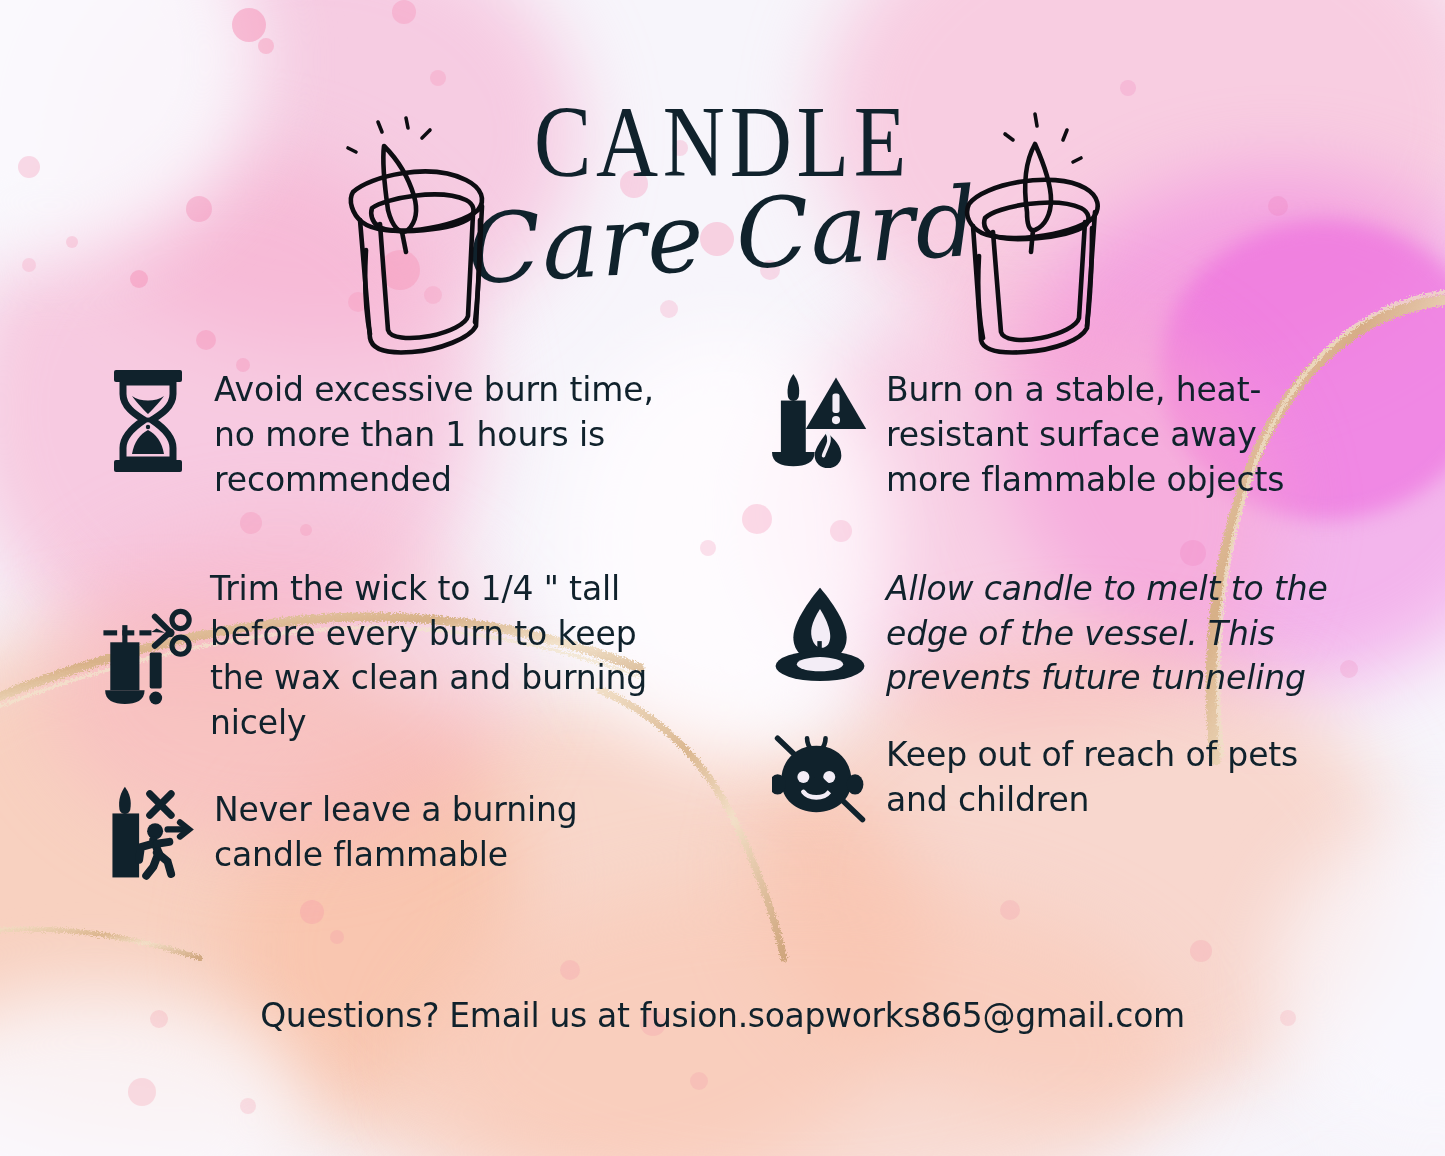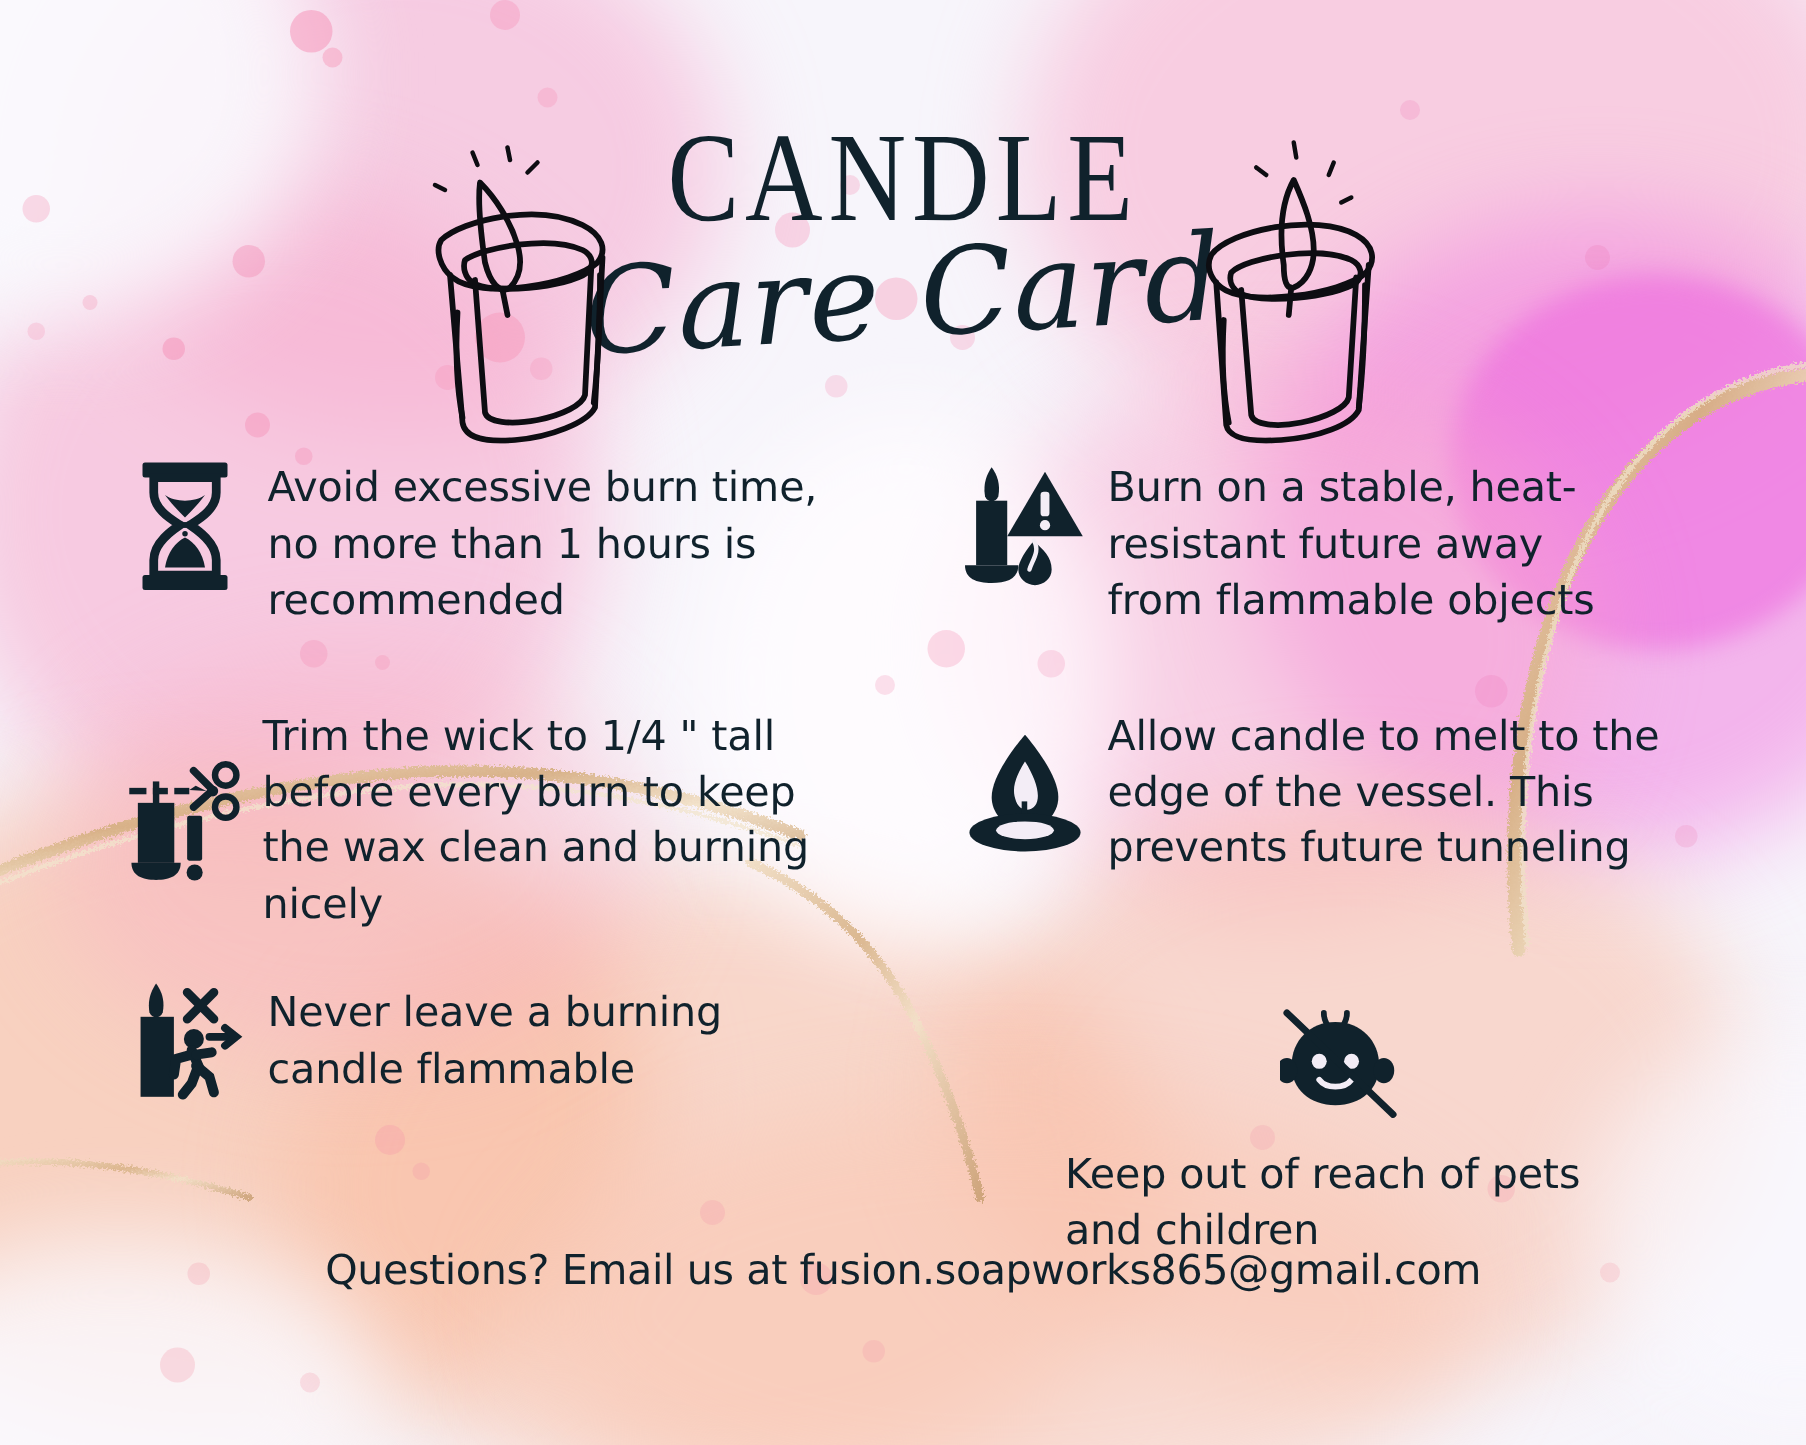--- a/index.html
+++ b/index.html
@@ -264,37 +264,37 @@
           <path d="M18,26 C16,14 20,6 24,0 C29,7 32,15 30,26 C28,32 20,32 18,26 Z" fill="#10222c"></path>
           <rect x="10" y="30" width="28" height="58" fill="#10222c"></rect>
           <path d="M0,88 L48,88 C48,100 38,104 24,104 C10,104 0,100 0,88 Z" fill="#10222c"></path>
           <path d="M72,4 L106,62 L38,62 Z" fill="#10222c"></path>
           <rect x="68" y="22" width="8" height="22" rx="3" fill="#f3edf6"></rect>
           <circle cx="72" cy="52" r="4.6" fill="#f3edf6"></circle>
           <path d="M62,66 C62,66 48,82 48,92 C48,100 55,106 63,106 C71,106 78,100 78,92 C78,80 70,74 62,66 Z" fill="#10222c"></path>
           <path d="M62,66 C68,76 60,84 58,92" fill="none" stroke="#f3edf6" stroke-width="4" stroke-linecap="round"></path>
         </svg>
       </div>
-      <div class="tip-text" style="width:430px;">Burn on a stable, heat-resistant future away from flammable objects</div>
-    </div>
-
-    <div class="tip" style="margin-bottom:100px;align-items:center;">
+      <div class="tip-text" style="width:430px;">Burn on a stable, heat-resistant surface away more flammable objects</div>
+    </div>
+
+    <div class="tip" style="margin-bottom:28px;align-items:center;font-style:italic;">
       <div class="tip-icon">
         <svg width="108" height="108" viewBox="0 0 108 108" aria-hidden="true">
           <path d="M54,2 C54,2 24,36 24,58 C24,74 37,86 54,86 C71,86 84,74 84,58 C84,36 54,2 54,2 Z" fill="#10222c"></path>
           <path d="M54,26 C44,42 42,52 46,62 C49,70 58,72 63,66 C69,58 64,42 54,26 Z" fill="#f3edf6"></path>
           <rect x="51" y="62" width="5" height="28" fill="#10222c"></rect>
           <ellipse cx="54" cy="90" rx="50" ry="17" fill="#10222c"></ellipse>
           <ellipse cx="54" cy="88" rx="26" ry="8" fill="#f3edf6"></ellipse>
         </svg>
       </div>
       <div class="tip-text" style="width:450px;">Allow candle to melt to the edge of the vessel. This prevents future tunneling</div>
     </div>
 
-    <div class="tip" style="align-items:center;flex-direction:column;">
+    <div class="tip" style="align-items:center;">
       <div class="tip-icon">
         <svg width="104" height="98" viewBox="0 0 104 98" aria-hidden="true">
           <g fill="none" stroke="#10222c" stroke-width="5" stroke-linecap="round">
             <path d="M38,6 C38,12 40,16 44,20"></path>
             <path d="M58,6 C58,12 56,16 52,20"></path>
           </g>
           <path d="M48,14 C70,14 86,30 86,52 C86,72 70,86 48,86 C26,86 10,72 10,52 C10,30 26,14 48,14 Z" fill="#10222c"></path>
           <ellipse cx="6" cy="56" rx="9" ry="11" fill="#10222c"></ellipse>
           <ellipse cx="90" cy="56" rx="9" ry="11" fill="#10222c"></ellipse>
           <circle cx="34" cy="48" r="6.5" fill="#f3edf6"></circle>

